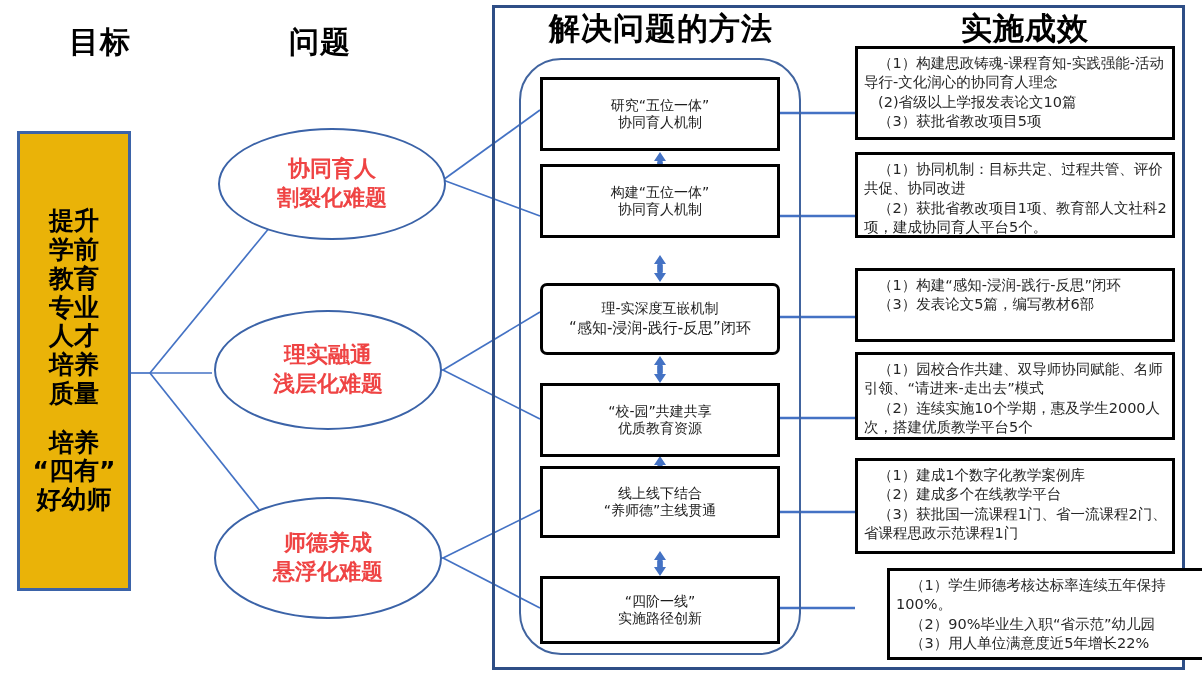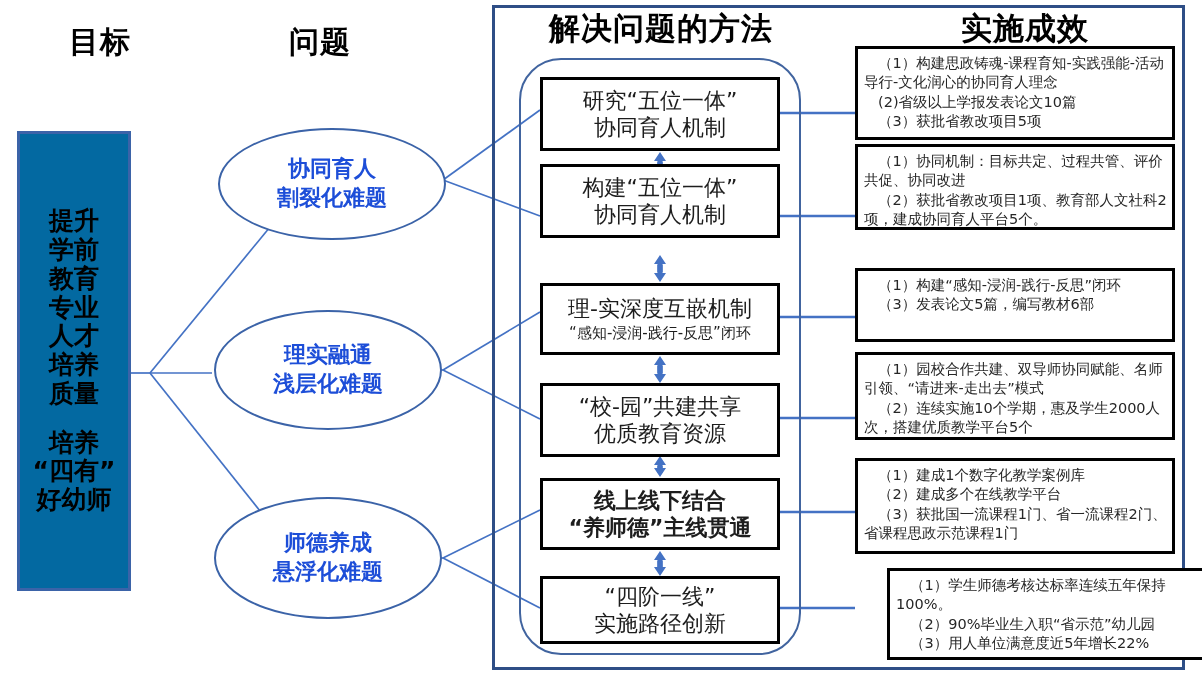--- a/index.html
+++ b/index.html
@@ -32,21 +32,21 @@
   #head-problem{left:240px;top:22px;width:160px;font-size:30px;}
   #head-method{left:540px;top:8px;width:242px;font-size:31px;}
   #head-effect{left:900px;top:8px;width:250px;font-size:31px;}
 
   
   #goal-box{
     position:absolute;
     left:17px;top:131px;width:114px;height:460px;
     border:3px solid #3B63A8;
     box-sizing:border-box;
-    background:#0369a1;
+    background:#eab308;
     display:flex;
     flex-direction:column;
     align-items:center;
     justify-content:center;
   }
   #goal-box .g-line{
     font-size:25px;
     font-weight:bold;
     color:#000;
     line-height:1.15;
@@ -64,21 +64,21 @@
     background:#ffffff;
     display:flex;
     align-items:center;
     justify-content:center;
     box-sizing:border-box;
   }
   .ellipse .etxt{
     text-align:center;
     font-size:22px;
     font-weight:bold;
-    color:#1d4ed8;
+    color:#ef4444;
     line-height:1.3;
     white-space:nowrap;
   }
   #ellipse-0{left:218px;top:128px;width:228px;height:112px;}
   #ellipse-1{left:214px;top:310px;width:228px;height:120px;}
   #ellipse-2{left:214px;top:497px;width:228px;height:122px;}
 
   
   #outer-frame{
     position:absolute;
@@ -103,30 +103,30 @@
     border:3px solid #000000;
     background:#ffffff;
     box-sizing:border-box;
     display:flex;
     flex-direction:column;
     align-items:center;
     justify-content:center;
     text-align:center;
   }
   .mbox .m1{
-    font-size:22px;color:#1d1d1d;line-height:1.25;white-space:nowrap;
+    font-size:14px;color:#1d1d1d;line-height:1.25;white-space:nowrap;
   }
   .mbox .m2{
     font-size:15px;color:#1d1d1d;line-height:1.25;white-space:nowrap;margin-top:1px;
   }
   #mbox-0{top:77px;height:74px;}
   #mbox-1{top:164px;height:74px;}
-  #mbox-2{top:283px;height:72px;}
+  #mbox-2{top:283px;height:72px;border-radius:7px;}
   #mbox-3{top:383px;height:74px;}
-  #mbox-4{top:478px;height:72px;font-weight:bold;}
+  #mbox-4{top:466px;height:72px;}
   #mbox-5{top:576px;height:68px;}
 
   
   .ebox{
     position:absolute;
     left:855px;width:320px;
     border:3px solid #000000;
     background:#ffffff;
     box-sizing:border-box;
     padding:5px 4px 5px 6px;
@@ -134,21 +134,21 @@
   .ebox p{
     margin:0;
     font-size:14.5px;
     color:#262626;
     line-height:1.33;
     text-indent:0;
     white-space:normal;
   }
   .ebox p.ind{ text-indent:14px; }
   #ebox-0{top:46px;height:94px;}
-  #ebox-1{top:144px;height:86px;}
+  #ebox-1{top:152px;height:86px;}
   #ebox-2{top:268px;height:74px;}
   #ebox-3{top:352px;height:88px;}
   #ebox-4{top:458px;height:96px;}
   #ebox-5{top:568px;height:92px;margin-left:32px;}
 </style>
 </head>
 <body>
 
 <div id="stage">
 

